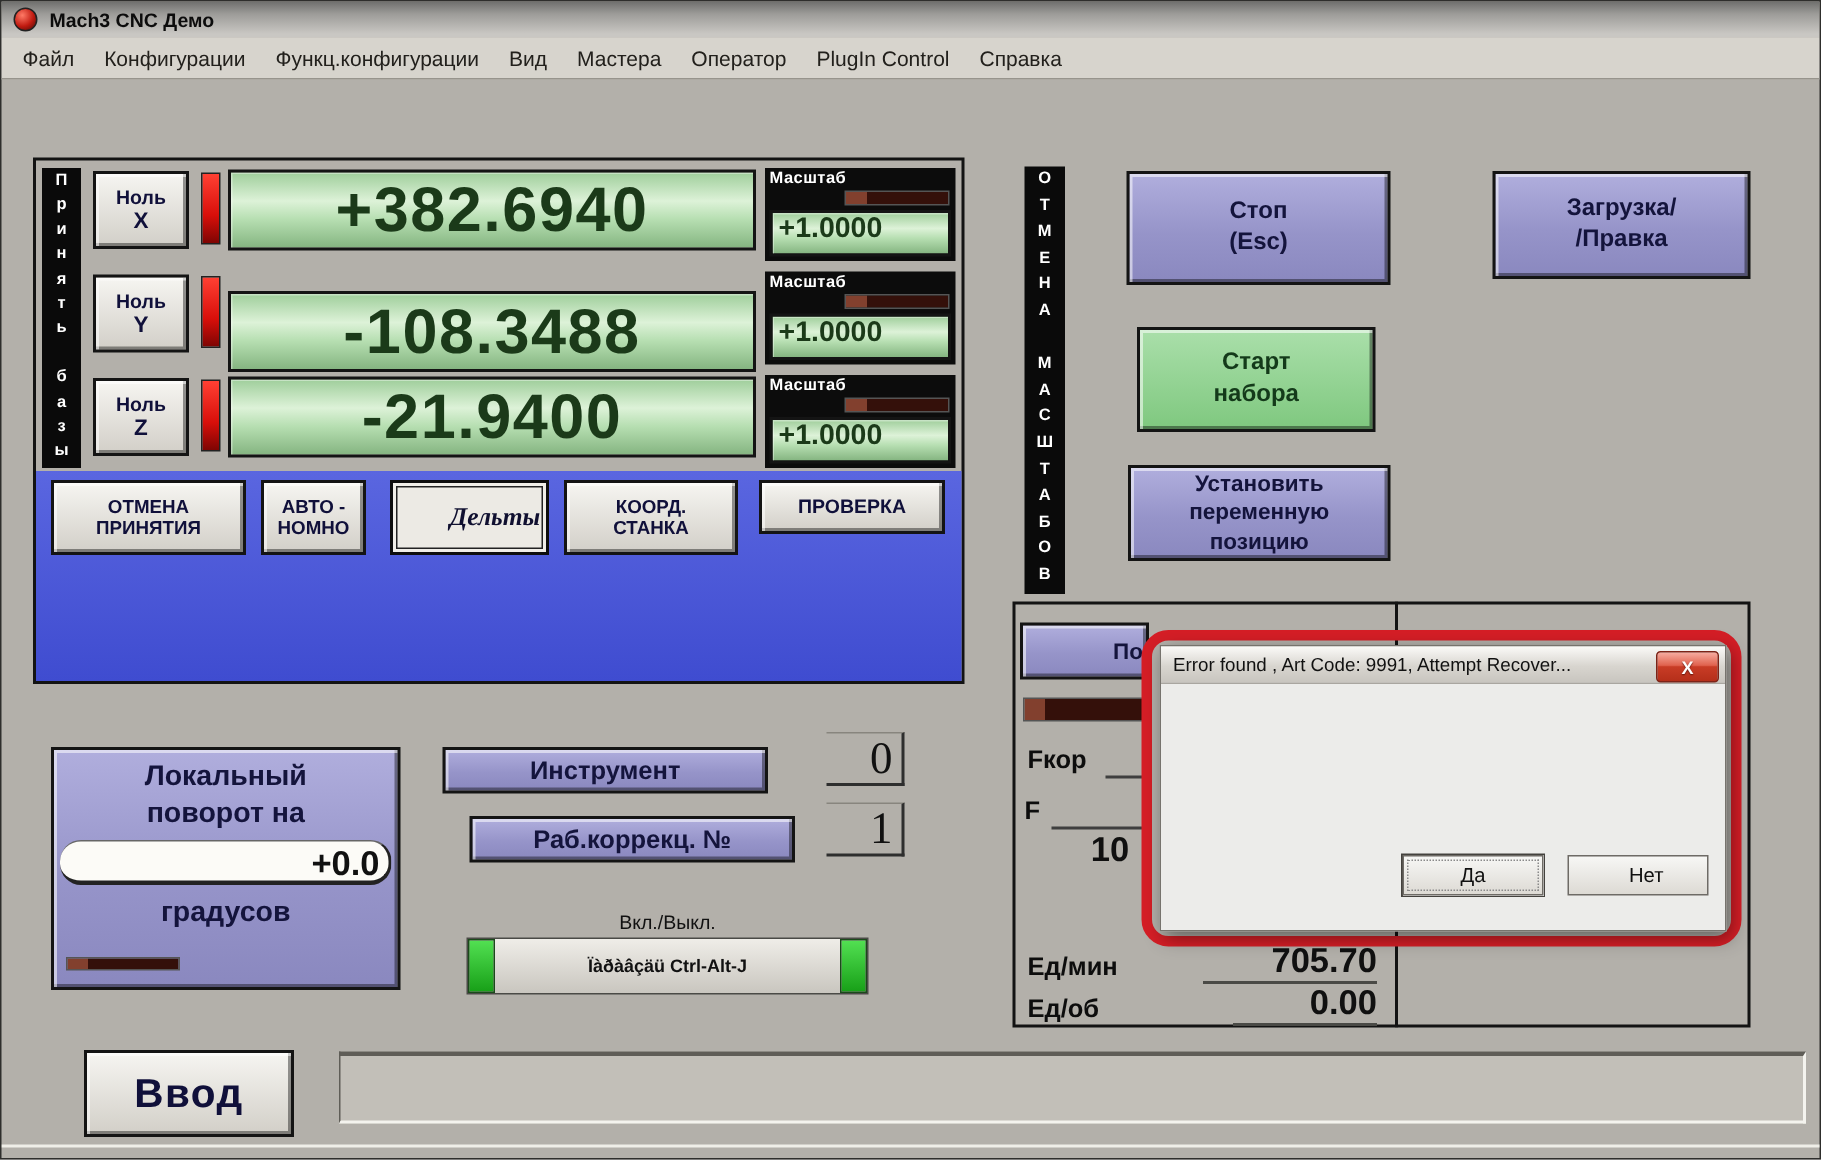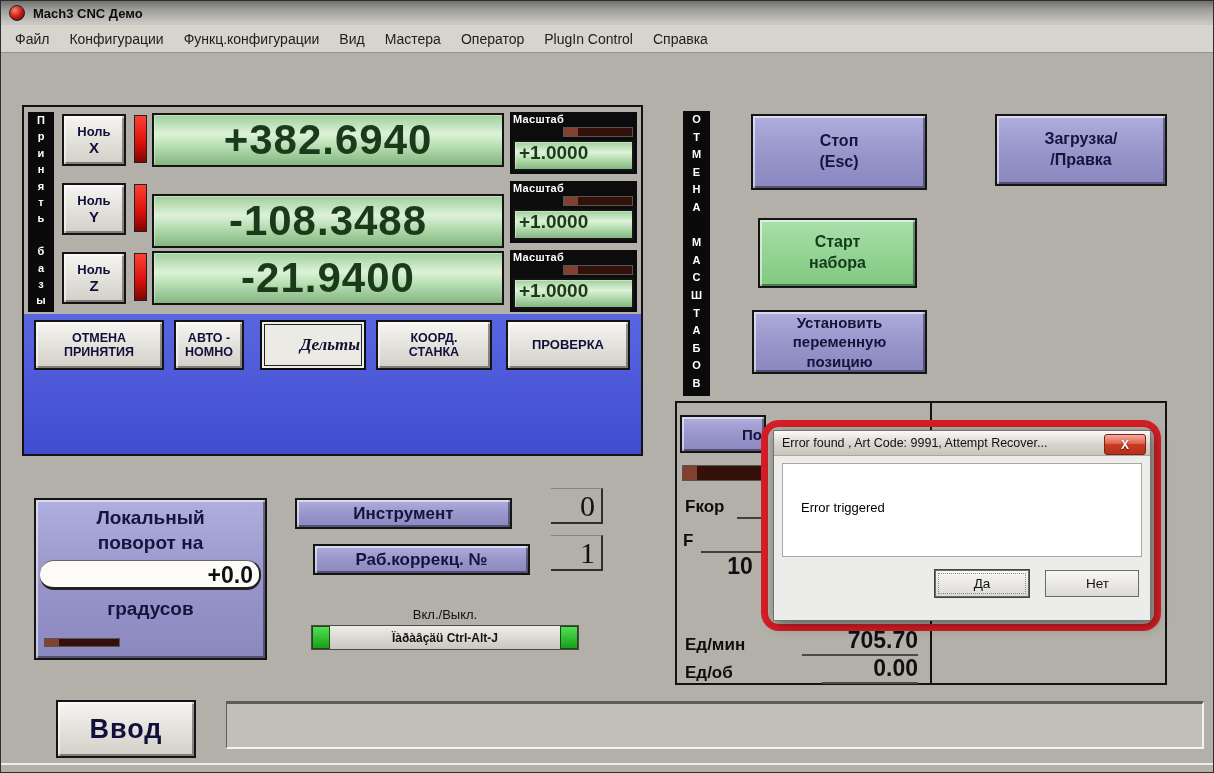--- a/index.html
+++ b/index.html
@@ -128,21 +128,21 @@
     </div>
 
     <div class="abs" style="left:0;top:207px;width:617px;height:140px;background:linear-gradient(180deg,#5a66e0,#3f4cd0);">
       <div class="abs btn3d graybtn flexc modebtn pre" style="left:10px;top:6px;width:130px;height:50px;">ОТМЕНА
 ПРИНЯТИЯ</div>
       <div class="abs btn3d graybtn flexc modebtn pre" style="left:150px;top:6px;width:70px;height:50px;">АВТО -
 НОМНО</div>
       <div class="abs delta-btn flexc" style="left:236px;top:6px;width:106px;height:50px;">Дельты</div>
       <div class="abs btn3d graybtn flexc modebtn pre" style="left:352px;top:6px;width:116px;height:50px;">КООРД.
 СТАНКА</div>
-      <div class="abs btn3d graybtn flexc modebtn" style="left:482px;top:6px;width:124px;height:50px;font-size:13px;">ПРОВЕРКА</div>
+      <div class="abs btn3d graybtn flexc modebtn" style="left:482px;top:6px;width:124px;height:36px;font-size:13px;">ПРОВЕРКА</div>
     </div>
   </div>
 
   <div class="abs vstrip" style="left:682px;top:110px;width:27px;height:285px;line-height:17.6px;">О
 Т
 М
 Е
 Н
 А
 
@@ -192,37 +192,34 @@
   </div>
 
   <div class="abs btn3d purple flexc" style="left:294px;top:497px;width:217px;height:31px;font-size:17px;">Инструмент</div>
   <div class="abs" style="left:550px;top:487px;width:52px;height:36px;border-right:2px solid #2e2e2e;border-bottom:2px solid #2e2e2e;border-top:1px solid #88857e;
               font-family:'Liberation Serif',serif;font-size:30px;color:#111;text-align:right;padding-right:6px;line-height:34px;">0</div>
   <div class="abs btn3d purple flexc" style="left:312px;top:543px;width:217px;height:31px;font-size:17px;">Раб.коррекц. №</div>
   <div class="abs" style="left:550px;top:534px;width:52px;height:36px;border-right:2px solid #2e2e2e;border-bottom:2px solid #2e2e2e;border-top:1px solid #88857e;
               font-family:'Liberation Serif',serif;font-size:30px;color:#111;text-align:right;padding-right:6px;line-height:34px;">1</div>
 
   <div class="abs" style="left:310px;top:606px;width:268px;font-size:13px;color:#111;text-align:center;">Вкл./Выкл.</div>
-  <div class="abs ledbar" style="left:310px;top:624px;width:268px;height:25px;">
+  <div class="abs ledbar" style="left:310px;top:624px;width:268px;height:38px;">
     <span class="led"></span>
     <span style="flex:1;display:flex;align-items:center;justify-content:center;font-size:12px;font-weight:bold;color:#111;">Ïàðàâçäü Ctrl-Alt-J</span>
     <span class="led"></span>
   </div>
 
   <div class="abs btn3d graybtn flexc" style="left:55px;top:699px;width:140px;height:58px;font-size:27px;letter-spacing:1px;">Ввод</div>
   <div class="abs" style="left:225px;top:700px;width:978px;height:48px;background:#c2bfb8;border-top:3px solid #5f5d57;border-left:1px solid #5f5d57;border-bottom:2px solid #f4f3ee;border-right:2px solid #f4f3ee;"></div>
   <div class="abs" style="left:0;top:762px;width:1214px;height:2px;background:#efeee8;"></div>
 
   <div class="abs ring" style="left:760px;top:419px;width:400px;height:211px;"></div>
 
   <div class="abs dlg" style="left:772px;top:429px;width:378px;height:191px;">
     <div class="abs dlg-title">
       <span>Error found , Art Code: 9991, Attempt Recover...</span>
     </div>
     <div class="dlg-close">X</div>
-    <div class="abs dlg-content">
-      <span class="abs" style="left:18px;top:36px;font-size:13px;color:#000;">Error triggered</span>
-    </div>
     <div class="abs dlg-btn dlg-default" style="left:161px;top:139px;width:94px;">Да</div>
     <div class="abs dlg-btn fl-underline" style="left:271px;top:139px;width:94px;padding-left:11px;">Нет</div>
   </div>
 
 </div>
 
 </body></html>

